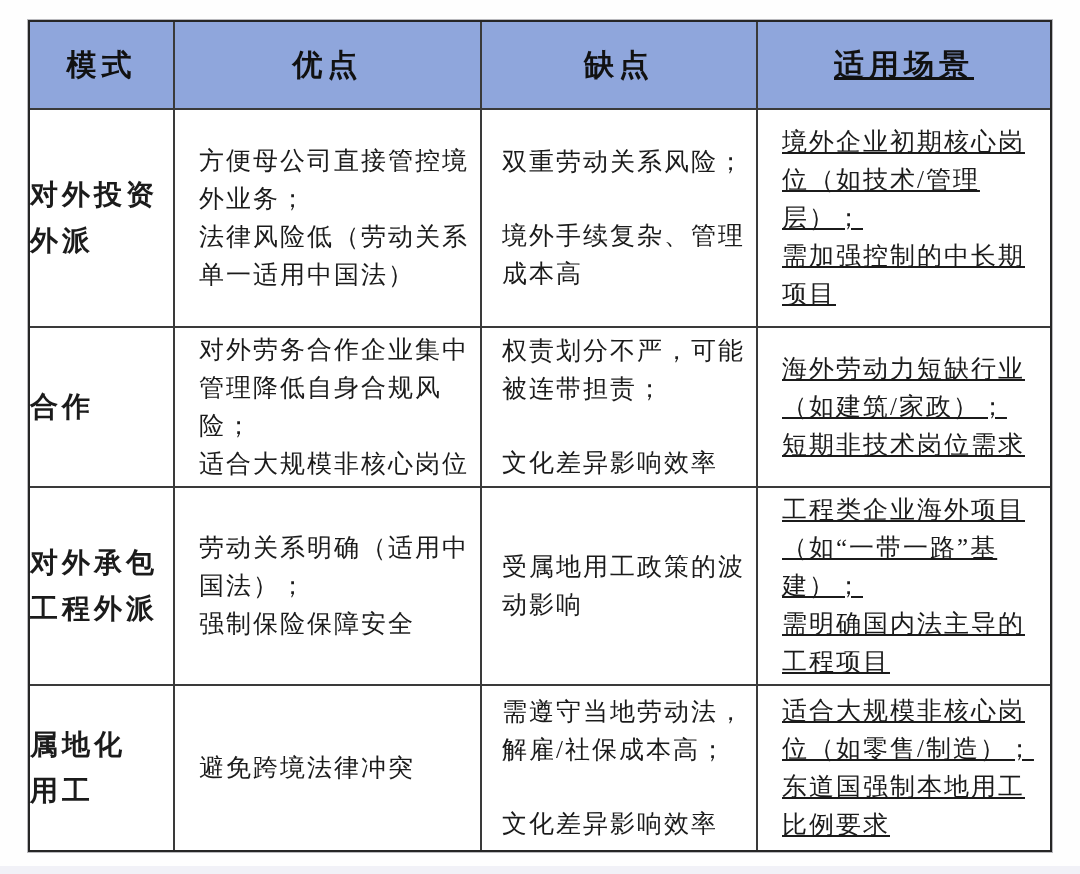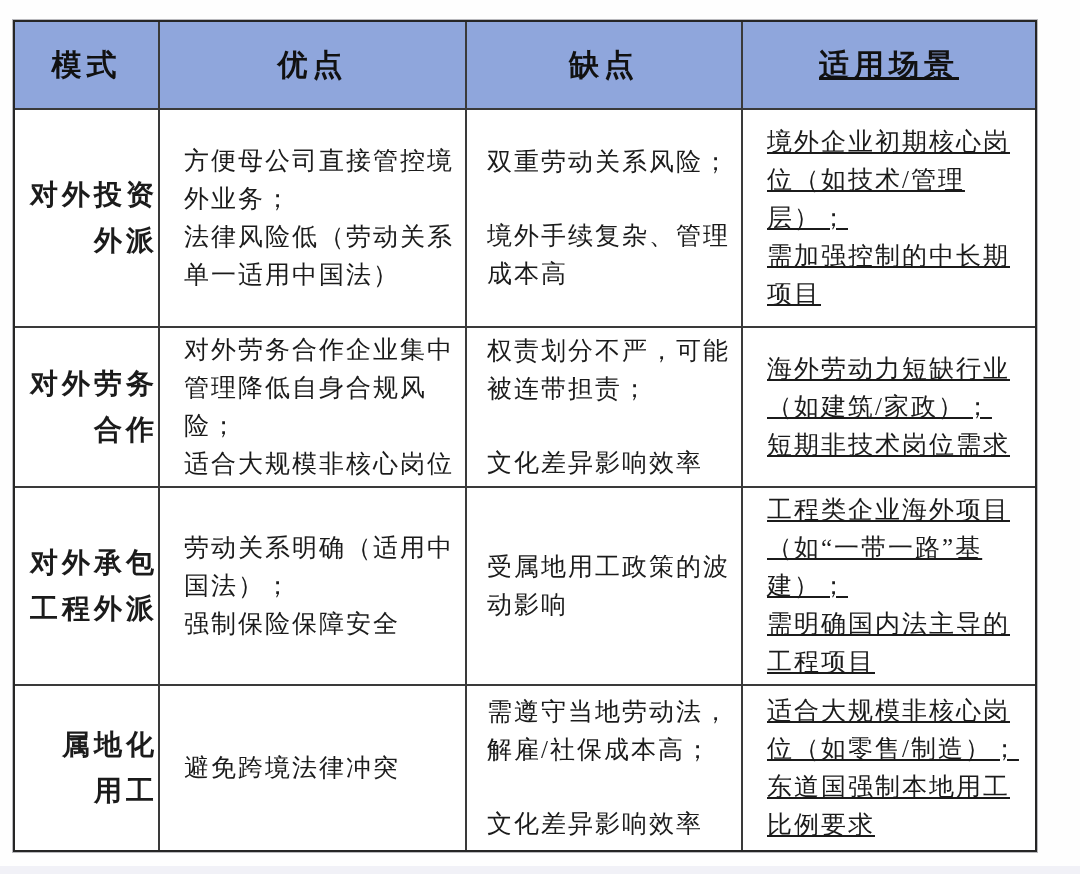--- a/index.html
+++ b/index.html
@@ -11,21 +11,21 @@
     position: relative;
     width: 1080px;
     height: 874px;
     background: #fefefe;
     overflow: hidden;
     font-family: "Liberation Serif", "DejaVu Serif", serif;
     color: #1b1b1b;
   }
   .cmp-table {
     position: absolute;
-    left: 13px;
+    left: 28px;
     top: 20px;
     width: 1024px;
     height: 832px;
     box-sizing: border-box;
     border: 2px solid #262626;
     background: #ffffff;
     display: grid;
     grid-template-columns: 145px 307px 276px 292px;
     grid-template-rows: 88px 218px 160px 198px 164px;
     box-shadow: 0 0 0 1px #b9b9bd;
@@ -42,21 +42,21 @@
   .cell.last-row { border-bottom: none; }
   .head {
     background: #8fa6dc;
     align-items: center;
     font-size: 30px;
     font-weight: 700;
     letter-spacing: 5px;
     color: #111;
   }
   .mode {
-    align-items: flex-end;
+    align-items: flex-start;
     text-align: center;
     font-size: 28px;
     font-weight: 600;
     letter-spacing: 4px;
     line-height: 46px;
   }
   .content {
     align-items: flex-start;
     text-align: left;
     font-size: 25px;
@@ -106,21 +106,20 @@
     <div class="cell content cons-pad">
       <span class="item">双重劳动关系风险；</span>
       <span class="item">境外手续复杂、管理成本高</span>
     </div>
     <div class="cell content scen-pad last-col">
       <span class="item">境外企业初期核心岗位（如技术/管理层）；</span>
       <span class="item">需加强控制的中长期项目</span>
     </div>
 
     <div class="cell mode">
-      <span class="item">对外劳务</span>
       <span class="item">合作</span>
     </div>
     <div class="cell content">
       <span class="item">对外劳务合作企业集中管理降低自身合规风险；</span>
       <span class="item">适合大规模非核心岗位</span>
     </div>
     <div class="cell content cons-pad">
       <span class="item">权责划分不严，可能被连带担责；</span>
       <span class="item">文化差异影响效率</span>
     </div>

